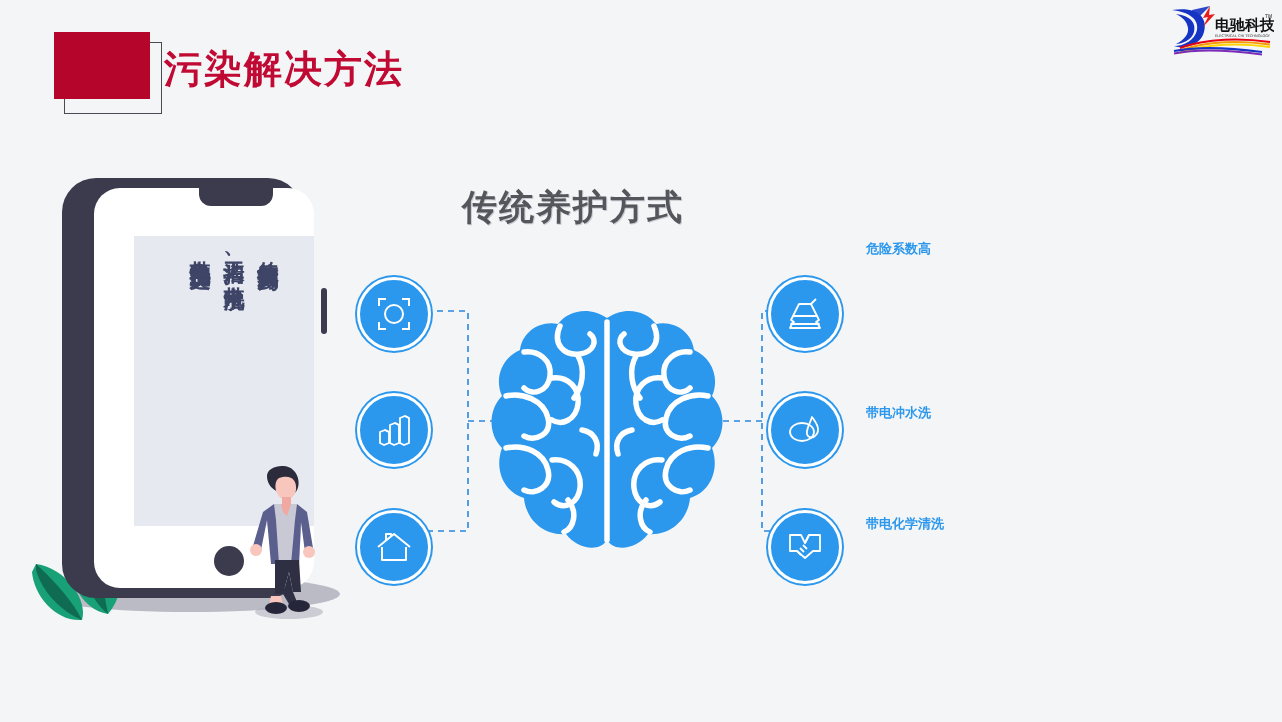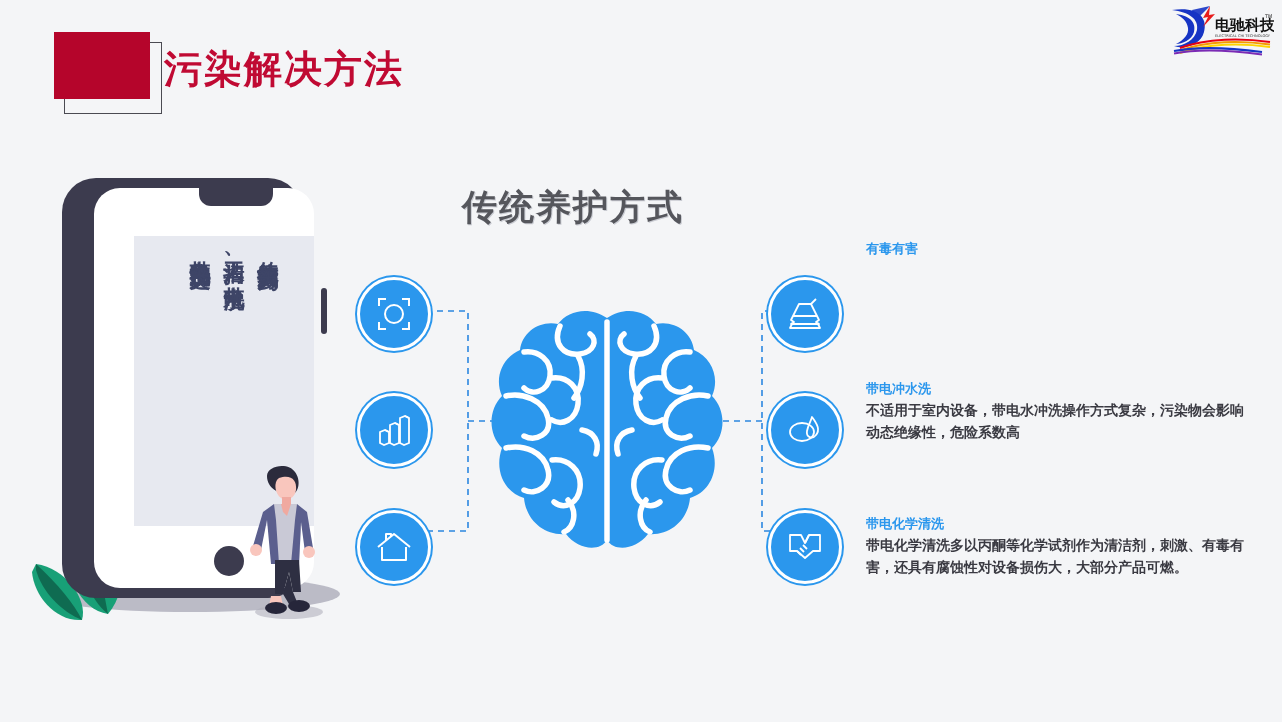--- a/index.html
+++ b/index.html
@@ -76,21 +76,21 @@
   .ic-r2{left:768px;top:393px;}
   .ic-r3{left:768px;top:510px;}
 
   
   .info{position:absolute;left:866px;width:380px;}
   .info h4{margin:0 0 2px 0;font-size:13px;font-weight:bold;color:#2b97ed;
      font-family:"DejaVu Sans","Liberation Sans",sans-serif;}
   .info p{margin:0;font-size:14px;line-height:1.55;color:#3a3a42;font-weight:bold;
      font-family:"DejaVu Sans","Liberation Sans",sans-serif;}
   .info-1{top:240px;}
-  .info-2{top:380px;}
+  .info-2{top:404px;}
   .info-3{top:515px;}
 </style>
 </head>
 <body>
 
 <div class="slide">
 
   <div class="title-block">
     <div class="title-outline"></div>
     <div class="title-square"></div>
@@ -263,24 +263,22 @@
         <path d="M3 6 L14 6 L18 14 L22 6 L33 6 L33 22 L26 22 L18 29 L10 22 L3 22 Z"></path>
         <path d="M10 22 L14 26"></path>
         <path d="M13 19 L17 23"></path>
         <path d="M16 16 L20 20"></path>
         <path d="M22 6 L18 14"></path>
       </g>
     </svg>
   </div>
 
   <div class="info info-1">
-    <h4>有毒有害</h4>
+    <h4>危险系数高</h4>
   </div>
   <div class="info info-2">
     <h4>带电冲水洗</h4>
-    <p>不适用于室内设备，带电水冲洗操作方式复杂，污染物会影响动态绝缘性，危险系数高</p>
   </div>
   <div class="info info-3">
     <h4>带电化学清洗</h4>
-    <p>带电化学清洗多以丙酮等化学试剂作为清洁剂，刺激、有毒有害，还具有腐蚀性对设备损伤大，大部分产品可燃。</p>
   </div>
 
 </div>
 
 </body></html>

